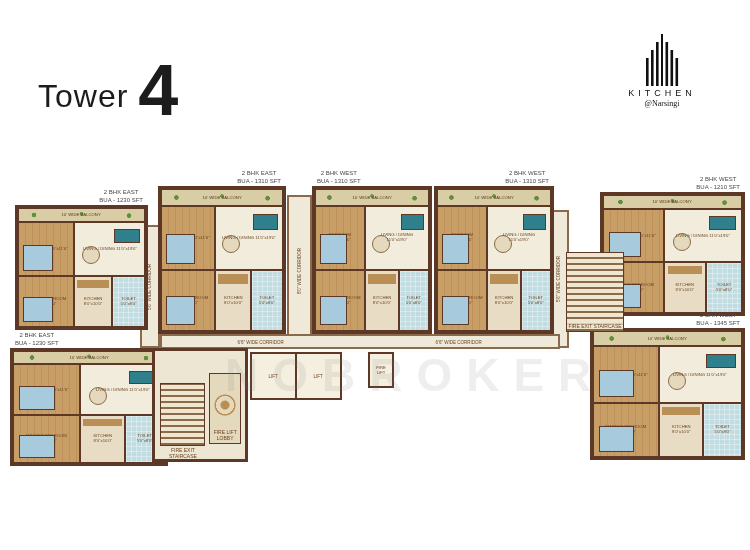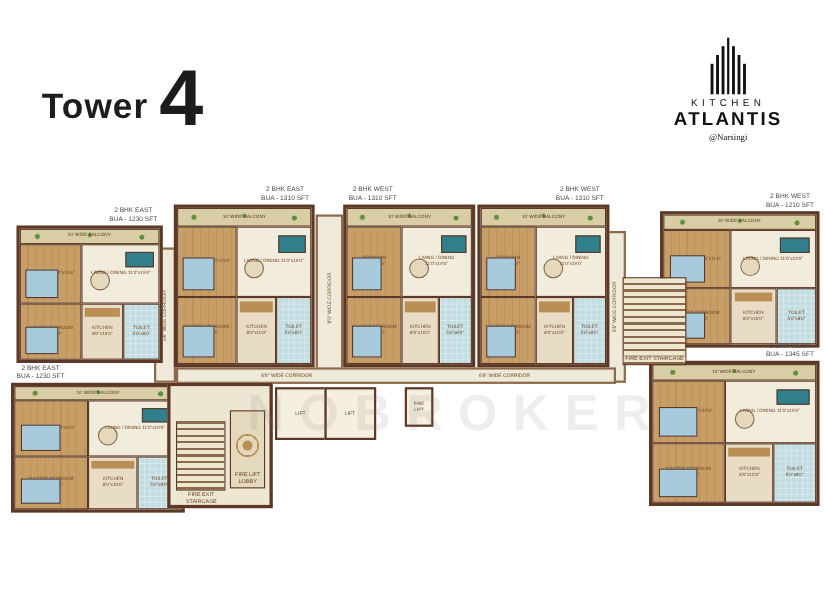--- a/index.html
+++ b/index.html
@@ -1,20 +1,20 @@
 <!DOCTYPE html>
 <html><head>
 <meta charset="utf-8">
 <style>
   html,body{margin:0;padding:0;}
   body{width:750px;height:550px;background:#ffffff;font-family:"Liberation Sans",sans-serif;overflow:hidden;position:relative;}
 
   
   .header-title{position:absolute;left:38px;top:62px;display:flex;align-items:flex-end;color:#1c1c1c;}
-  .header-title .t-word{font-size:32px;font-weight:700;letter-spacing:1px;line-height:1;margin-bottom:8px;}
+  .header-title .t-word{font-size:32px;font-weight:400;letter-spacing:1px;line-height:1;margin-bottom:8px;}
   .header-title .t-num{font-size:72px;font-weight:800;line-height:0.8;margin-left:10px;}
   .brand{position:absolute;right:28px;top:34px;width:120px;text-align:center;color:#111;}
   .brand svg{display:block;margin:0 auto 2px auto;}
   .brand .b-top{font-size:9px;letter-spacing:4px;font-weight:500;}
   .brand .b-main{font-size:17px;letter-spacing:2px;font-weight:800;margin-top:1px;}
   .brand .b-loc{font-size:8px;font-family:"Liberation Serif",serif;margin-top:1px;}
 
   
   #plan{position:absolute;left:0;top:0;width:750px;height:432px;}
 
@@ -77,21 +77,20 @@
         <rect x="24" y="8" width="2.6" height="44"></rect>
         <rect x="33.5" y="8" width="2.6" height="44"></rect>
         <rect x="19" y="16" width="2.6" height="36"></rect>
         <rect x="38.5" y="16" width="2.6" height="36"></rect>
         <rect x="14" y="24" width="2.6" height="28"></rect>
         <rect x="43.5" y="24" width="2.6" height="28"></rect>
       </g>
     </svg>
   </span>
   <div class="b-top">KITCHEN</div>
-  <div class="b-main">ATLANTIS</div>
   <div class="b-loc">@Narsingi</div>
 </div>
 
 <div id="plan">
 
   <div class="watermark">NOBROKER</div>
 
   <div class="core" style="left:152px;top:348px;width:96px;height:114px;">
     <div class="stairs" style="left:6%;top:30%;width:50%;height:58%;">
       <span class="s-label">FIRE EXIT STAIRCASE</span>

